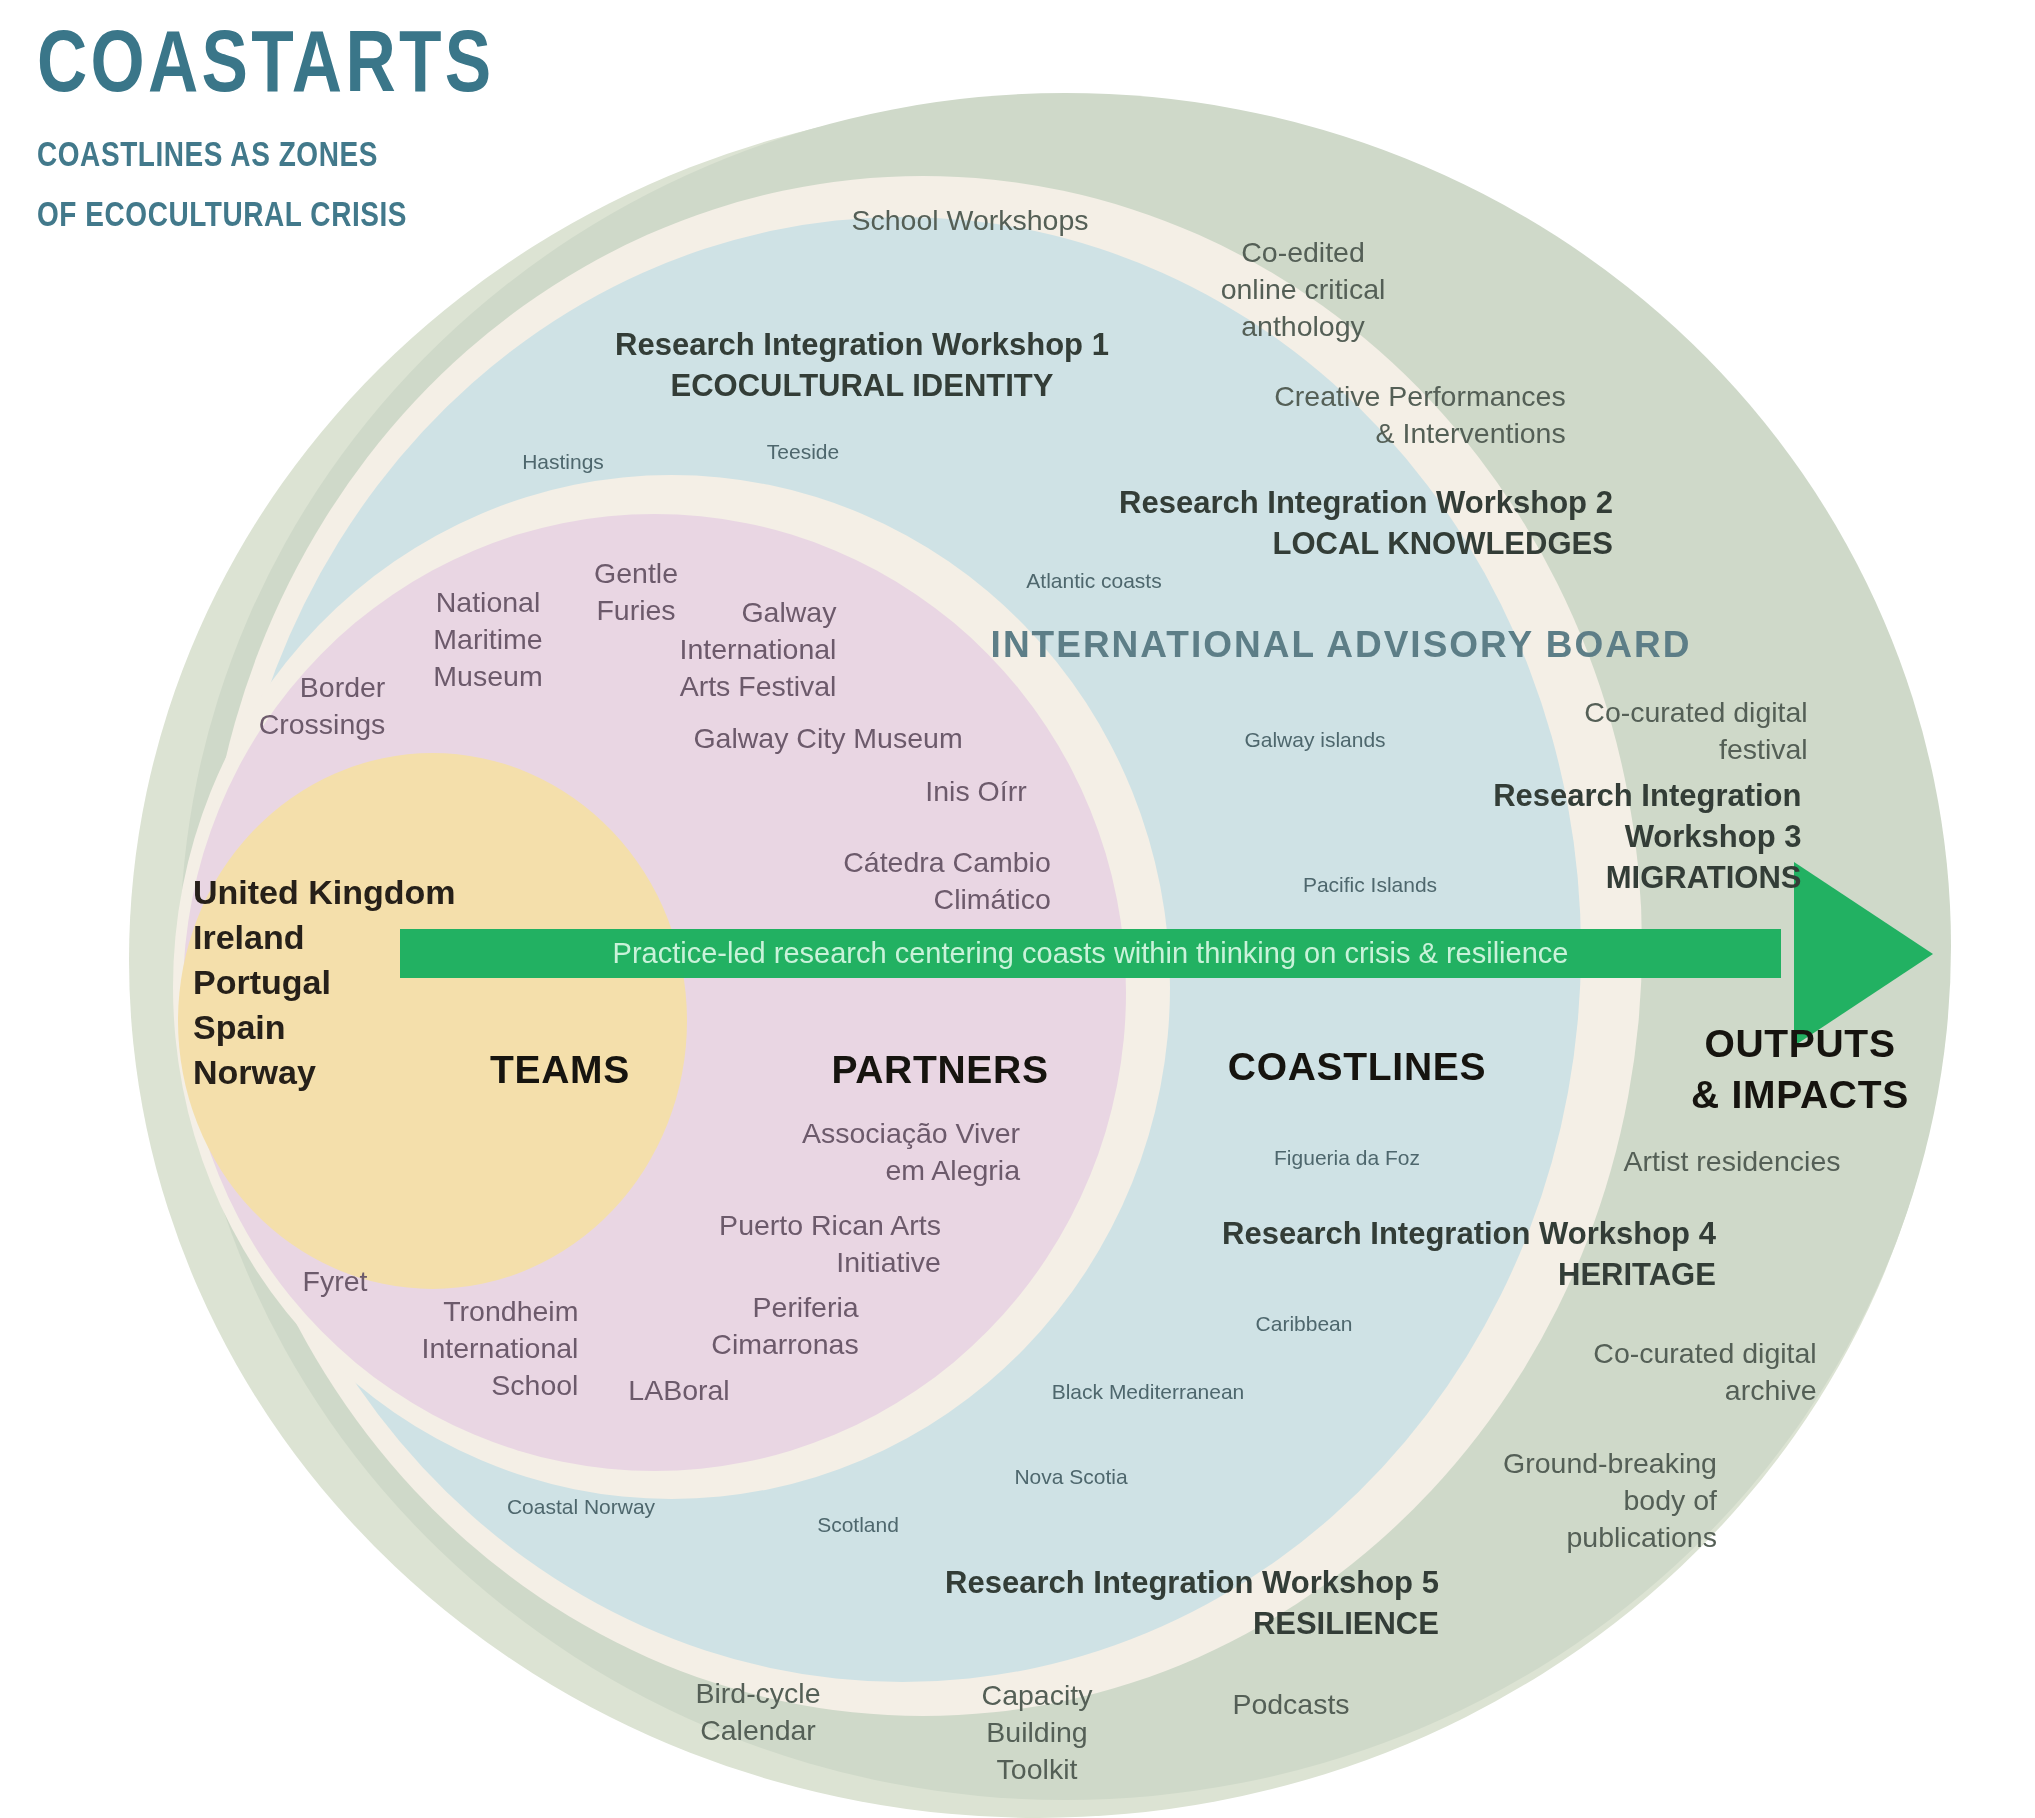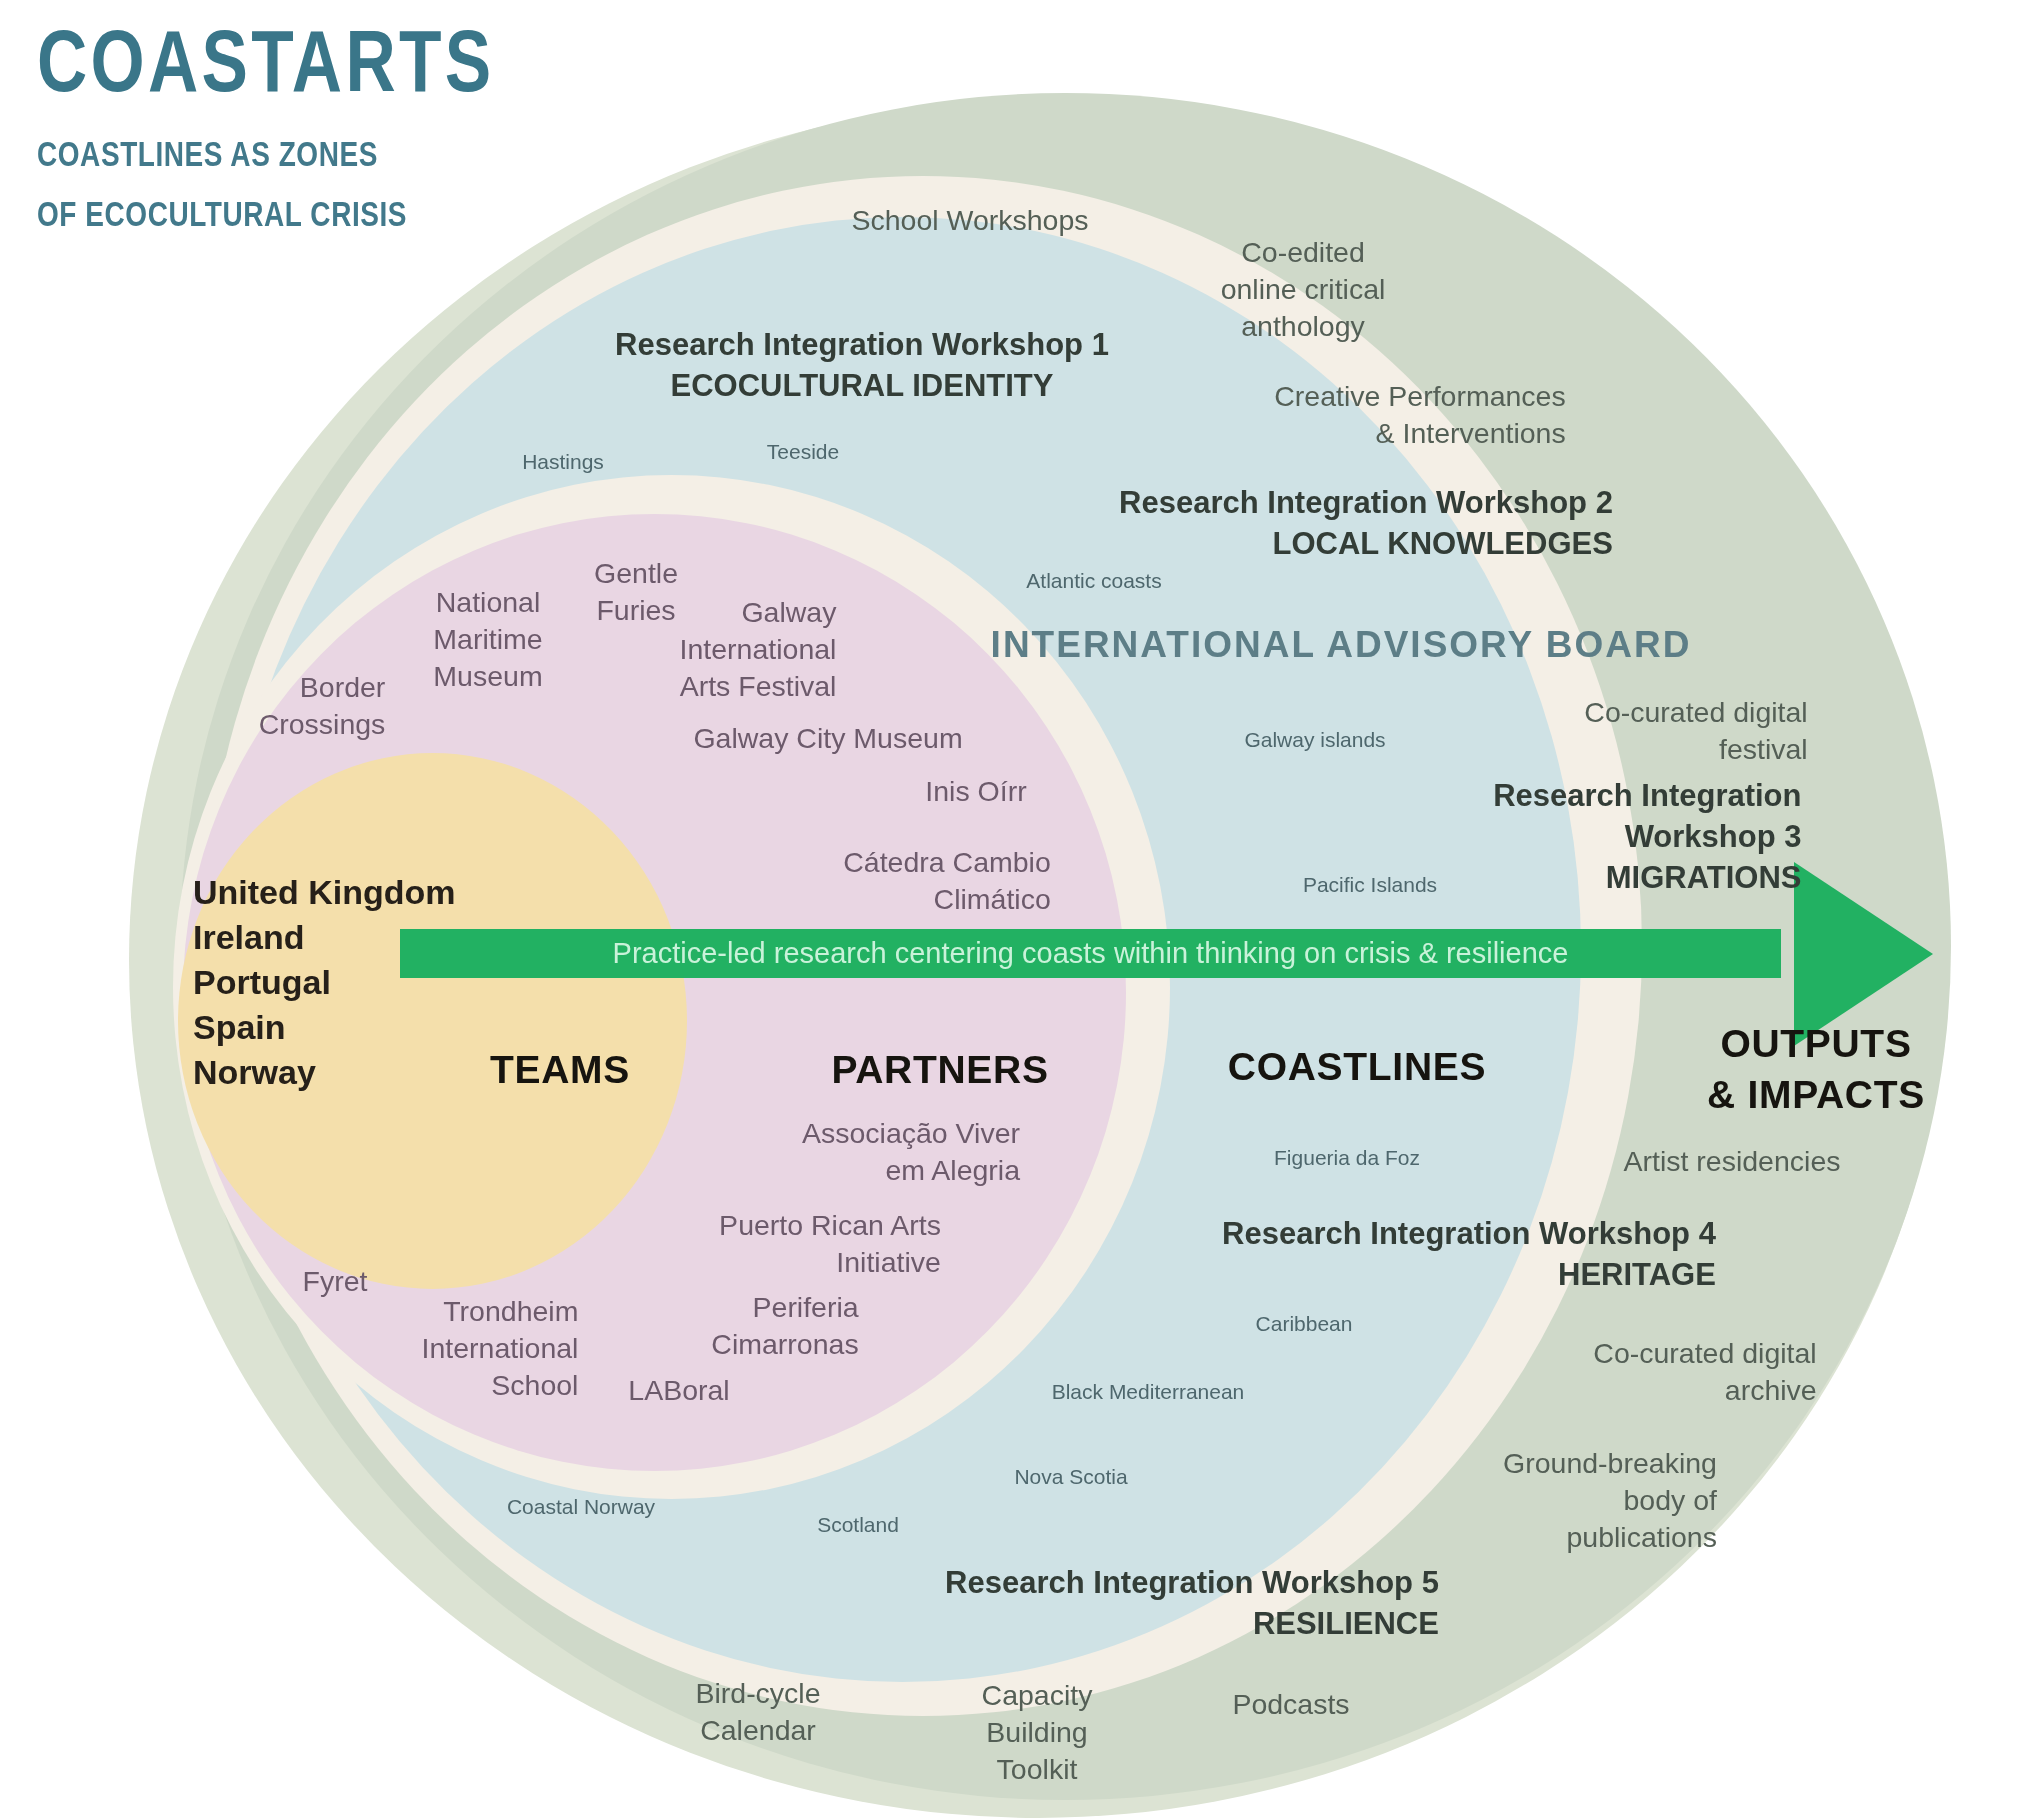--- a/index.html
+++ b/index.html
@@ -143,17 +143,17 @@
 
   <div class="countries">United Kingdom
 Ireland
 Portugal
 Spain
 Norway</div>
 
   <div class="lbl cat" style="left:560px; top:1070px;">TEAMS</div>
   <div class="lbl cat" style="left:940px; top:1070px;">PARTNERS</div>
   <div class="lbl cat" style="left:1357px; top:1067px;">COASTLINES</div>
-  <div class="lbl cat" style="left:1800px; top:1070px;margin-left:16px;">OUTPUTS
+  <div class="lbl cat" style="left:1800px; top:1070px;">OUTPUTS
 &amp; IMPACTS</div>
 
 </div>
 
 
 </body></html>

